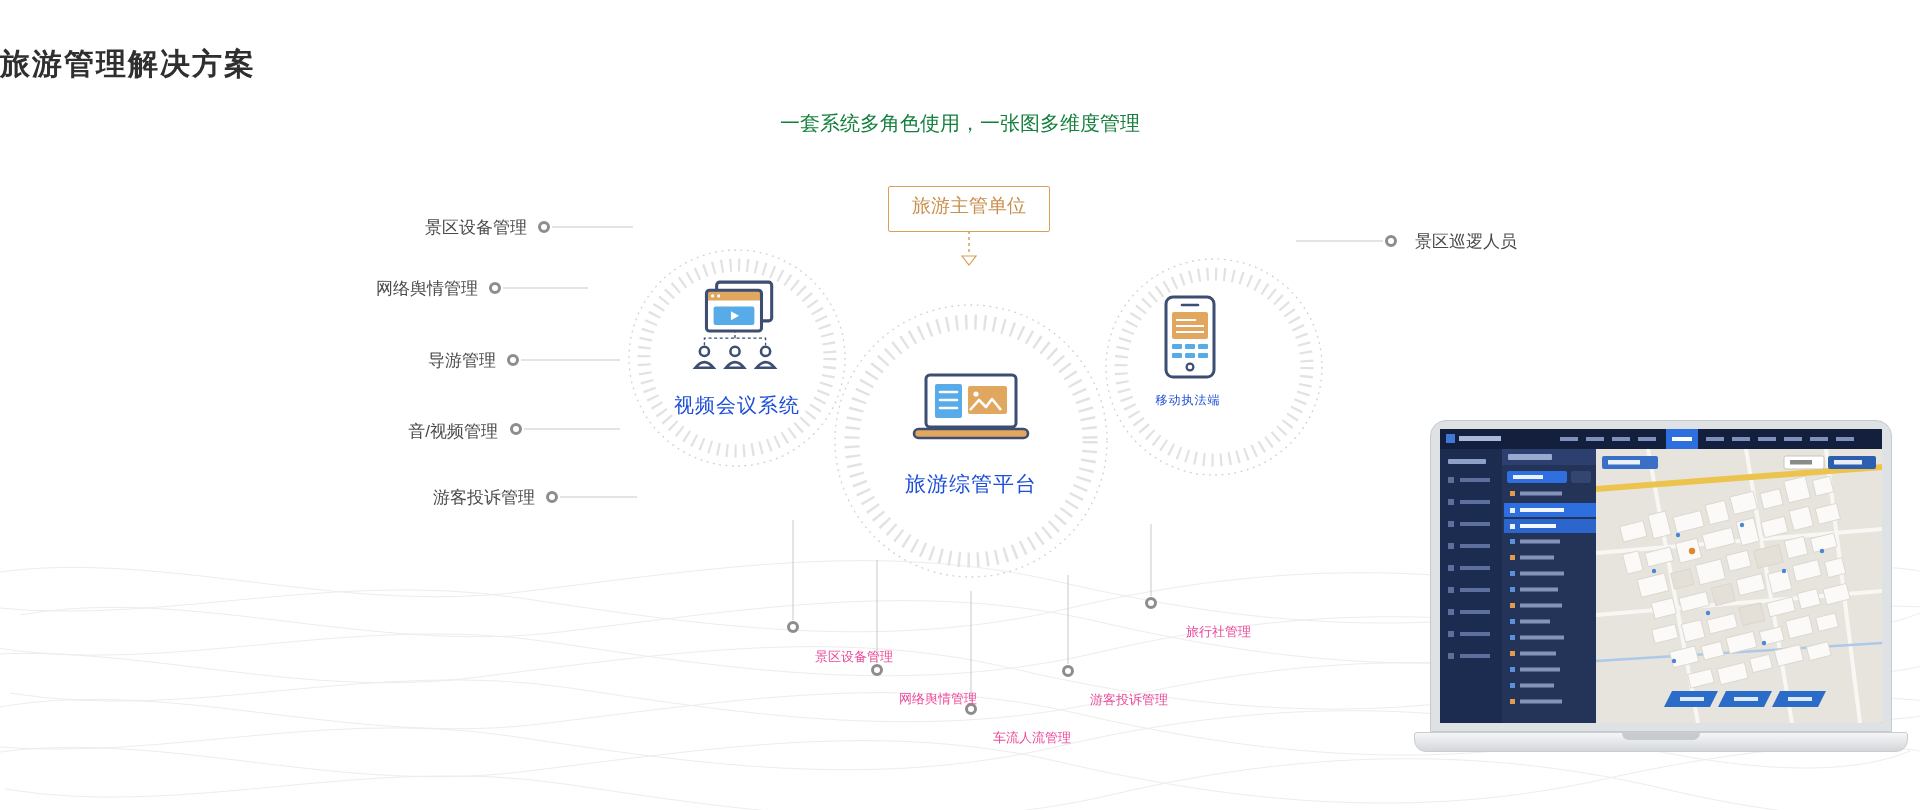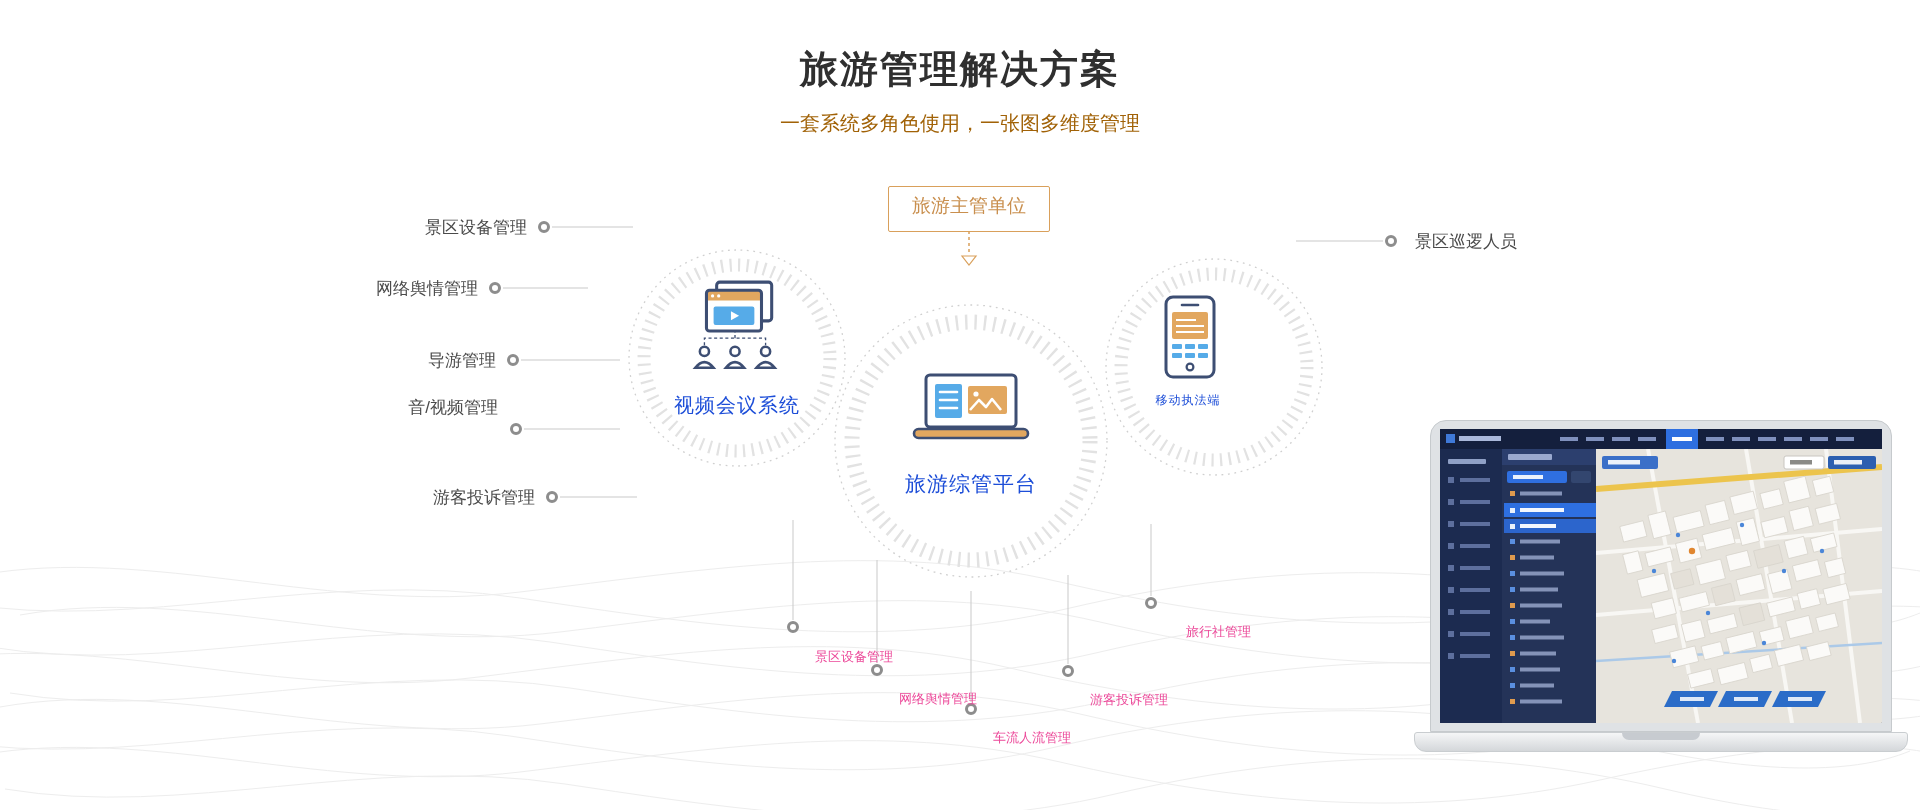--- a/index.html
+++ b/index.html
@@ -5,26 +5,26 @@
   * { margin:0; padding:0; box-sizing:border-box; }
   html,body { background:#fff; }
   .stage {
     position:relative; width:1920px; height:810px; overflow:hidden;
     background:#ffffff; font-family:"Liberation Sans", sans-serif;
   }
   .bg-waves { position:absolute; left:0; top:0; z-index:0; }
   .connectors { position:absolute; left:0; top:0; z-index:1; }
 
   .page-title {
-    position:absolute; top:44px; left:0; width:1920px; text-align:center;
-    font-size:38px; font-weight:700; color:#2f2f2f; letter-spacing:2px; z-index:2;
+    position:absolute; top:44px; left:0; width:1920px; 
+    font-size:30px; font-weight:700; color:#2f2f2f; letter-spacing:2px; z-index:2;
   }
   .page-subtitle {
     position:absolute; top:110px; left:0; width:1920px; text-align:center;
-    font-size:20px; font-weight:400; color:#a16207; z-index:2;
+    font-size:20px; font-weight:400; color:#15803d; z-index:2;
   }
 
   .top-node {
     position:absolute; left:888px; top:186px; width:162px; height:46px;
     line-height:38px; text-align:center; background:#fff;
     border:1px solid #D9A05B; border-radius:2px;
     color:#C98F4E; font-size:19px; z-index:2;
   }
 
   .node-label {
@@ -208,21 +208,21 @@
     </svg>
   </div>
 
   <div class="node-label label-video">视频会议系统</div>
   <div class="node-label label-platform">旅游综管平台</div>
   <div class="node-label label-mobile">移动执法端</div>
 
   <div class="side-label right-align" style="right:1393px; top:216px;">景区设备管理</div>
   <div class="side-label right-align" style="right:1442px; top:277px;">网络舆情管理</div>
   <div class="side-label right-align" style="right:1424px; top:349px;">导游管理</div>
-  <div class="side-label right-align" style="right:1422px; top:396px;">音/视频管理</div>
+  <div class="side-label right-align" style="right:1422px; top:420px;">音/视频管理</div>
   <div class="side-label right-align" style="right:1385px; top:486px;">游客投诉管理</div>
 
   <div class="side-label" style="left:1415px; top:230px;">景区巡逻人员</div>
 
   <div class="bottom-label" style="left:693px;  top:648px;">景区设备管理</div>
   <div class="bottom-label" style="left:777px;  top:690px;">网络舆情管理</div>
   <div class="bottom-label" style="left:871px;  top:729px;">车流人流管理</div>
   <div class="bottom-label" style="left:968px;  top:691px;">游客投诉管理</div>
   <div class="bottom-label" style="left:1051px; top:623px;">旅行社管理</div>
 

